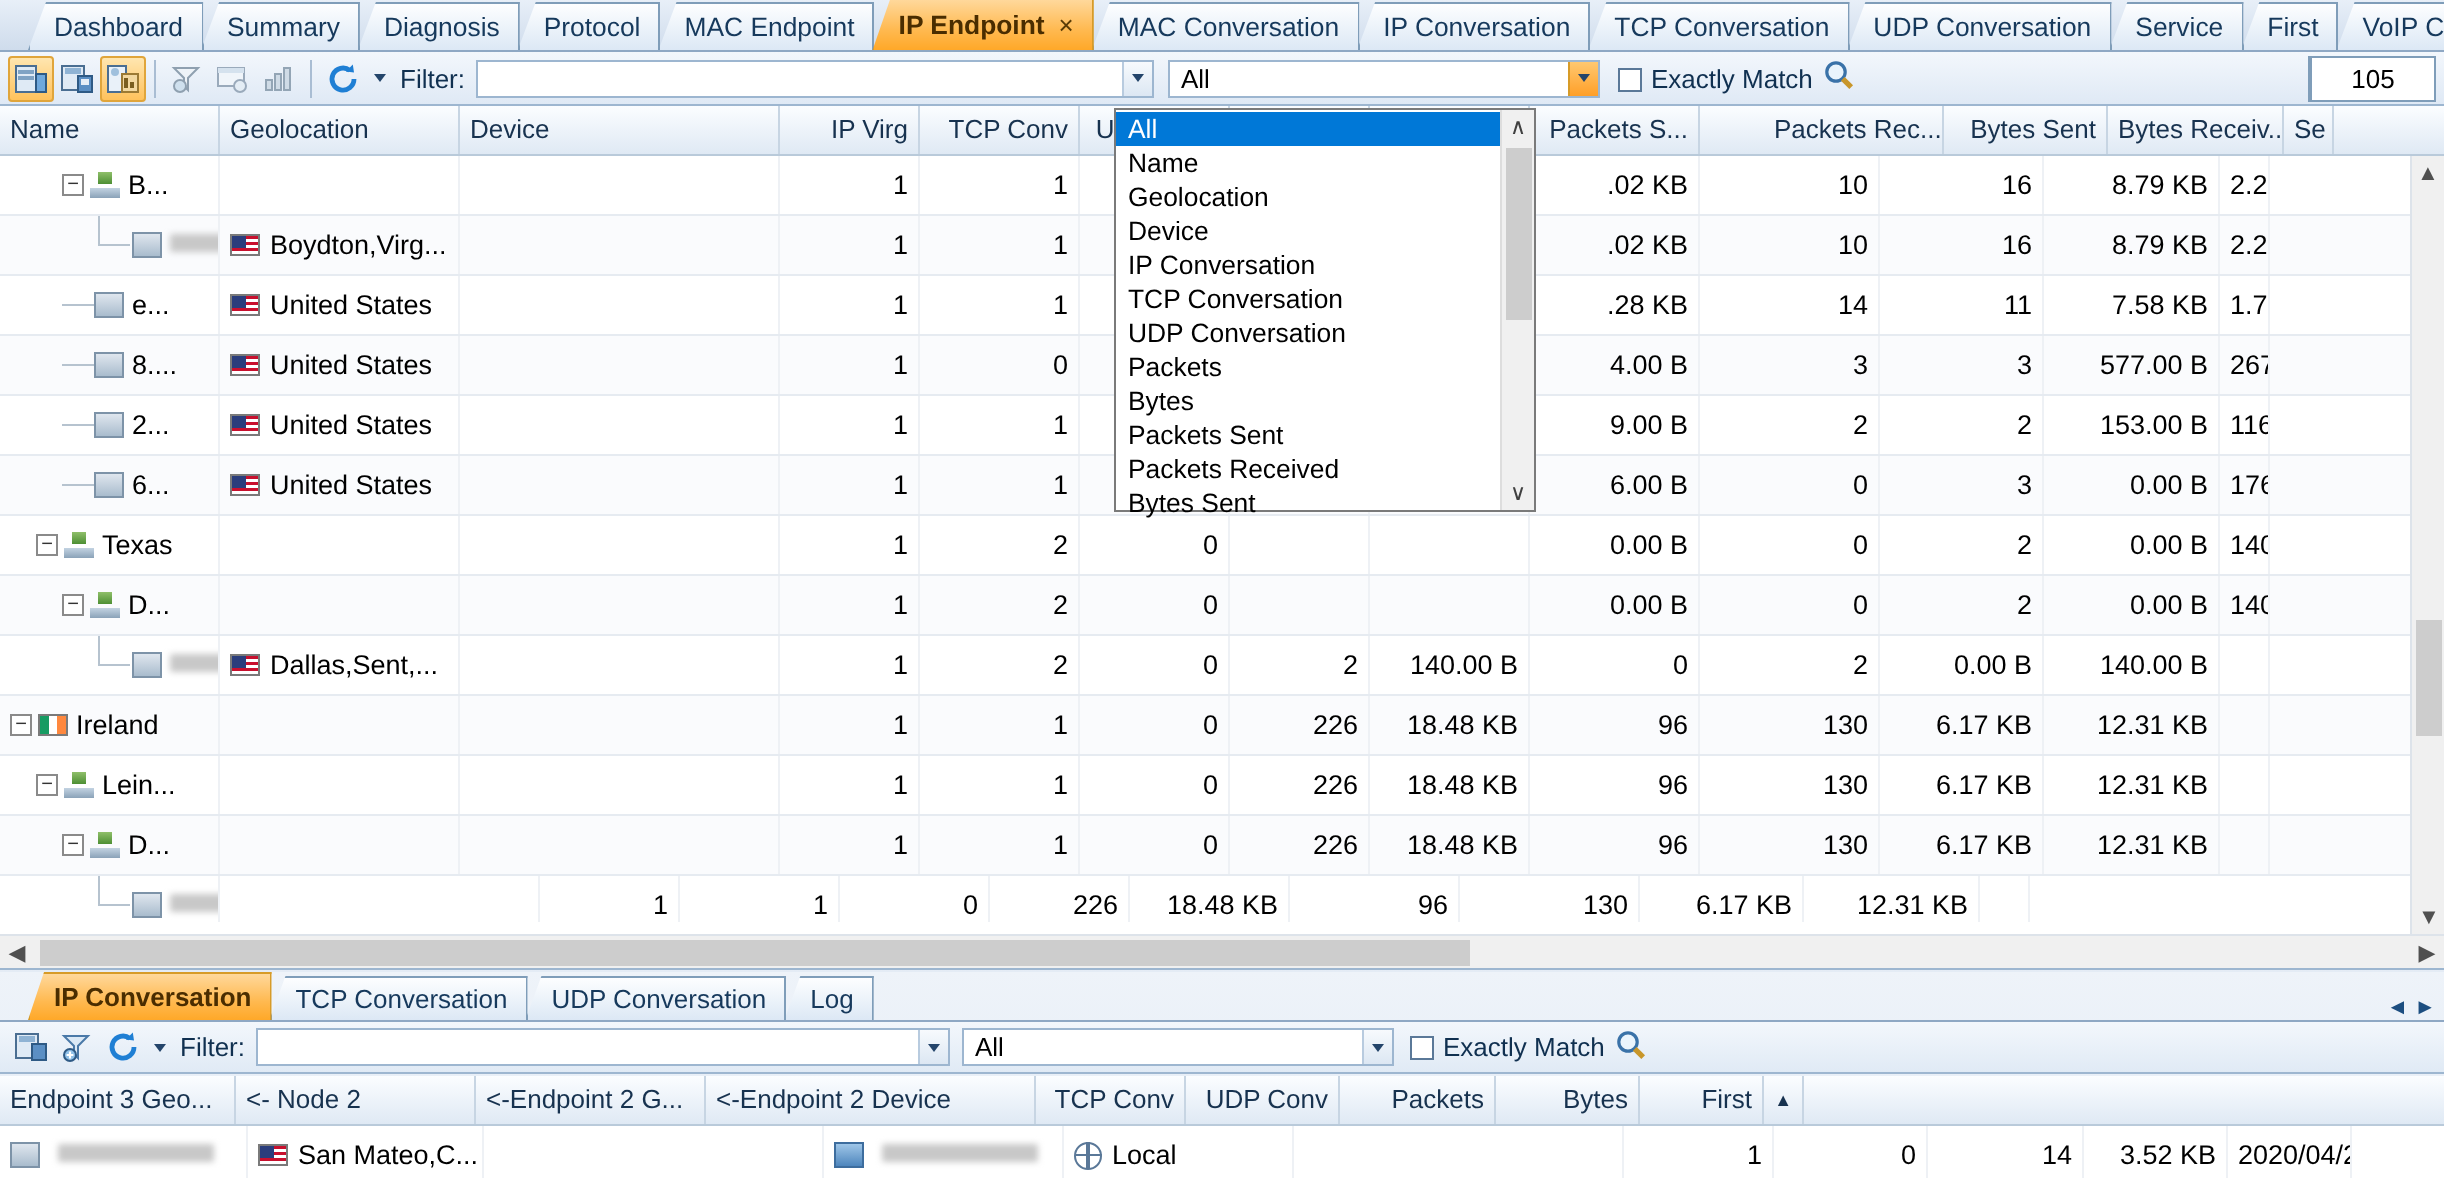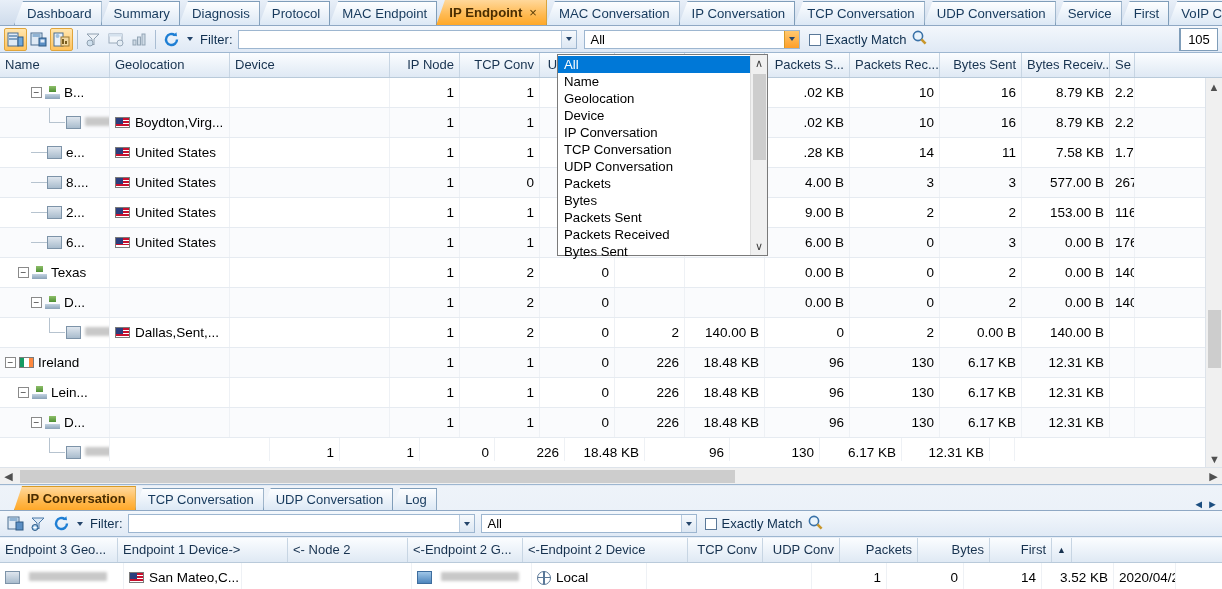--- a/index.html
+++ b/index.html
@@ -50,21 +50,21 @@
            display:flex;align-items:center;padding-left:3px;}
   .dd-arrow{ width:15px;height:17px;display:flex;align-items:center;justify-content:center;
              background:linear-gradient(#f7fafd,#dce7f3);border-left:1px solid #b8cbdf;}
   .dd-arrow i{width:0;height:0;border-left:3.5px solid transparent;border-right:3.5px solid transparent;
               border-top:4px solid #24456b;}
   .chk{ width:12px;height:12px;border:1px solid #5a7898;background:#fff;display:inline-block;
         vertical-align:-2px;margin-right:5px;}
   .statusbox{ margin-left:auto; display:flex; align-items:stretch; height:23px;
               border:1px solid #7f9db9; background:linear-gradient(#fcfdff,#dce8f5); margin-right:4px;}
   .statusbox .t{ font-weight:bold; padding:0 8px; line-height:21px; color:#0d2b48;}
-  .statusbox .v{ width:37px; text-align:center; background:#fff; border-left:1px solid #7f9db9;
+  .statusbox .v{ width:62px; text-align:center; background:#fff; border-left:1px solid #7f9db9;
                  line-height:21px;}
 
   
   .gridwrap{ position:absolute; left:0; top:53px; right:0; height:432px;
              background:#fff; border-bottom:1px solid #9db6d0;}
   .ghead{ display:flex; height:25px; background:linear-gradient(#fbfdff,#dfe9f4);
           border-bottom:1px solid #b9cada; position:relative;}
   .gh{ border-right:1px solid #c7d5e3; line-height:24px; padding:0 5px;
        color:#17324f; white-space:nowrap; overflow:hidden; font-size:13px;}
   .gh.r{ text-align:right;}
@@ -247,27 +247,27 @@
     <div class="statusbox">
       <div class="v">105</div>
     </div>
   </div>
 
   <div class="gridwrap">
     <div class="ghead" id="ghead">
         <div class="gh" style="width: 110px; flex: 0 0 110px;"><span>Name</span></div>
         <div class="gh" style="width: 120px; flex: 0 0 120px;"><span>Geolocation</span></div>
         <div class="gh" style="width: 160px; flex: 0 0 160px;"><span>Device</span></div>
-        <div class="gh r" style="width: 70px; flex: 0 0 70px;"><span>IP Node</span></div>
+        <div class="gh r" style="width: 70px; flex: 0 0 70px;"><span>IP Virg</span></div>
         <div class="gh r" style="width: 80px; flex: 0 0 80px;"><span>TCP Conv</span></div>
         <div class="gh r" style="width: 75px; flex: 0 0 75px;"><span>UDP Conv</span></div>
         <div class="gh r" style="width: 70px; flex: 0 0 70px;"><span>Packets</span></div>
         <div class="gh r" style="width: 80px; flex: 0 0 80px;"><span>Bytes</span><span style="margin-left: 5px;">▾</span></div>
         <div class="gh r" style="width: 85px; flex: 0 0 85px;"><span>Packets S...</span></div>
-        <div class="gh r" style="width: 90px; flex: 0 0 90px;"><span>Packets Rec...</span></div>
+        <div class="gh r" style="width: 90px; flex: 0 0 90px; margin-left: 32px;"><span>Packets Rec...</span></div>
         <div class="gh r" style="width: 82px; flex: 0 0 82px;"><span>Bytes Sent</span></div>
         <div class="gh r" style="width: 88px; flex: 0 0 88px;"><span>Bytes Receiv...</span></div>
         <div class="gh r" style="width: 25px; flex: 0 0 25px;"><span>Se</span></div>
       </div>
     <div class="rows" id="grows">
         <div class="row">
           <div class="cell namecell" style="flex: 0 0 110px;">
             <span style="width: 13px; flex: 0 0 auto;"></span>
             <span style="width: 13px; flex: 0 0 auto;"></span>
             <span class="expander">−</span>
@@ -647,21 +647,20 @@
       <span>
         <svg width="17" height="17" viewBox="0 0 17 17">
             <circle cx="7" cy="7" r="4.6" fill="#eaf4fc" stroke="#3a72a8" stroke-width="1.6"></circle>
             <path d="M10.4 10.4l4.2 4.2" stroke="#c8962a" stroke-width="2.6"></path>
           </svg>
       </span>
     </div>
     <div class="bgrid">
       <div class="bhead" id="bhead">
           <div class="gh" style="flex: 0 0 118px;">Endpoint 3 Geo...</div>
-          <div class="gh" style="flex: 0 0 170px;">Endpoint 1 Device-&gt;</div>
           <div class="gh" style="flex: 0 0 120px;">&lt;- Node 2</div>
           <div class="gh" style="flex: 0 0 115px;">&lt;-Endpoint 2 G...</div>
           <div class="gh" style="flex: 0 0 165px;">&lt;-Endpoint 2 Device</div>
           <div class="gh r" style="flex: 0 0 75px;">TCP Conv</div>
           <div class="gh r" style="flex: 0 0 77px;">UDP Conv</div>
           <div class="gh r" style="flex: 0 0 78px;">Packets</div>
           <div class="gh r" style="flex: 0 0 72px;">Bytes</div>
           <div class="gh r" style="flex: 0 0 62px;">First</div>
           <div class="gh r" style="flex: 0 0 20px; font-size: 9px;">▲</div>
         </div>

